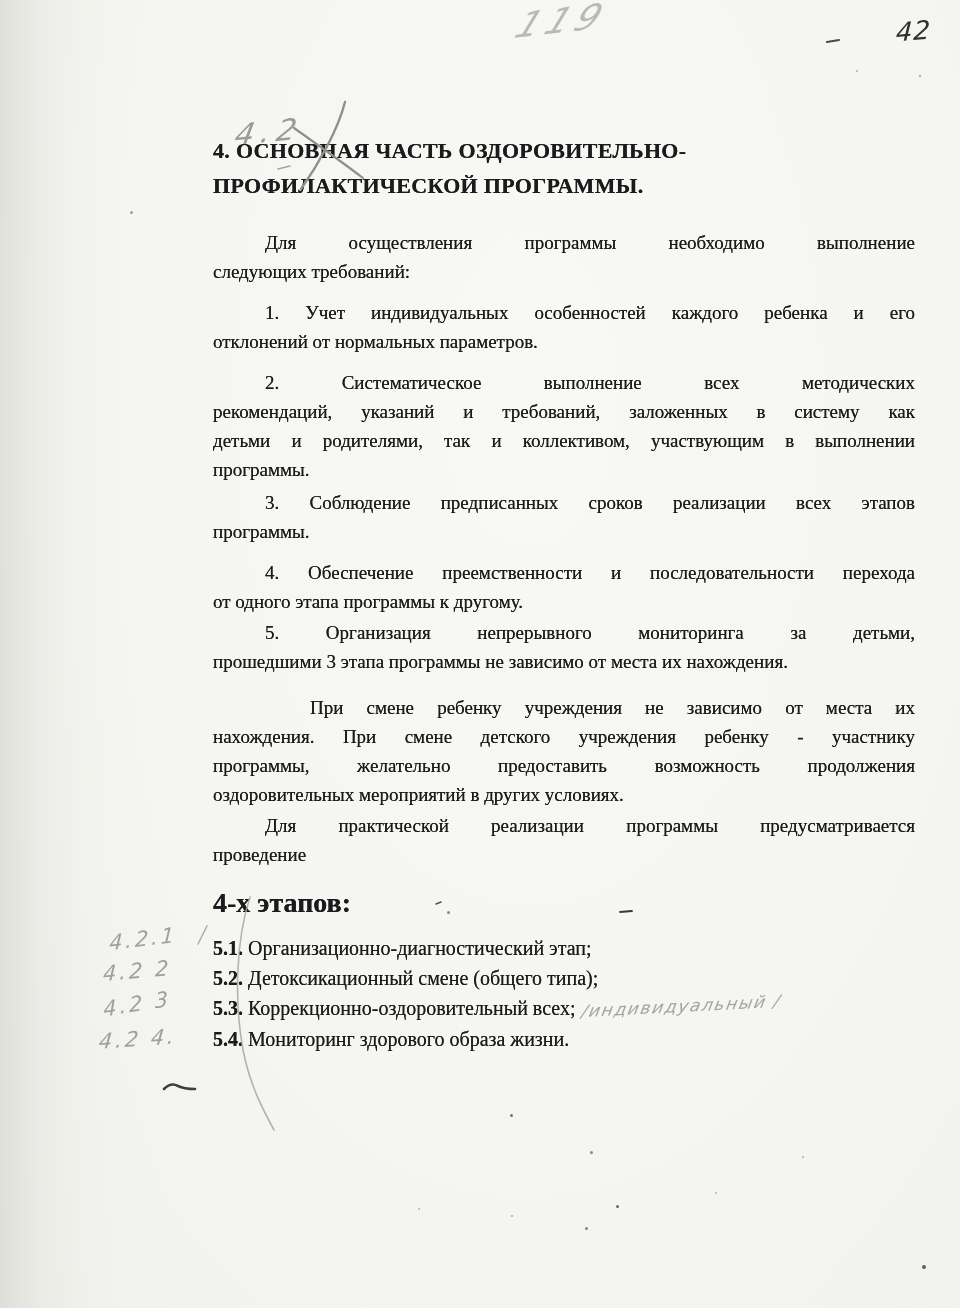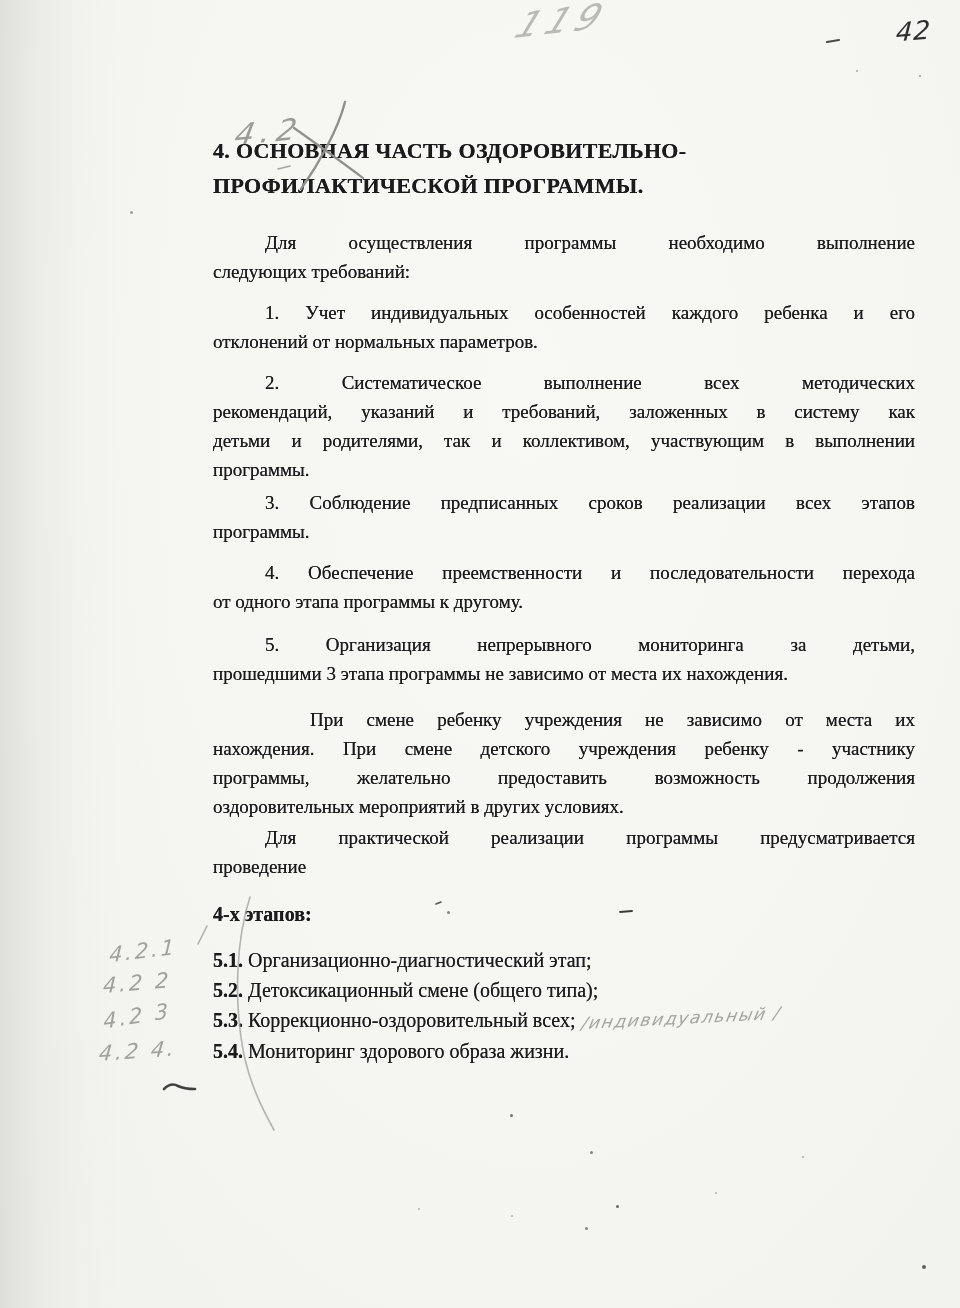--- a/index.html
+++ b/index.html
@@ -22,24 +22,24 @@
   .doc-title{
     text-align:left;font-weight:bold;font-size:22px;line-height:35px;
     letter-spacing:.3px;margin-bottom:25px;
     text-shadow:0 0 .4px rgba(15,15,18,.9);
   }
   .para{font-size:19px;line-height:29px;text-shadow:0 0 .35px rgba(20,20,22,.85);}
   .para .line{text-align:justify;text-align-last:justify;}
   .para .line.last{text-align-last:left;}
   .ind{text-indent:52px;}
   .ind-big{text-indent:97px;}
-  .m12{margin-bottom:12px;} .m4{margin-bottom:4px;} .m14{margin-bottom:14px;}
+  .m12{margin-bottom:12px;} .m4{margin-bottom:4px;} .m14{margin-bottom:2px;}
   .m17{margin-bottom:17px;} .m2{margin-bottom:2px;} .m19{margin-bottom:19px;}
   .stages-heading{
-    font-size:20px;line-height:29px;font-weight:bold;margin-bottom:16px;
+    font-size:28px;line-height:29px;font-weight:bold;margin-bottom:16px;
     text-shadow:0 0 .4px rgba(15,15,18,.9);
   }
   .stage-list{font-size:20px;line-height:30px;}
   .stage-item{position:relative;white-space:nowrap;}
   .stage-num{font-weight:bold;text-shadow:0 0 .4px rgba(15,15,18,.9);}
   .stage-label{text-shadow:0 0 .3px rgba(20,20,22,.8);}
   .hw{
     position:absolute;font-family:"DejaVu Sans",sans-serif;font-style:italic;
     pointer-events:none;
   }

